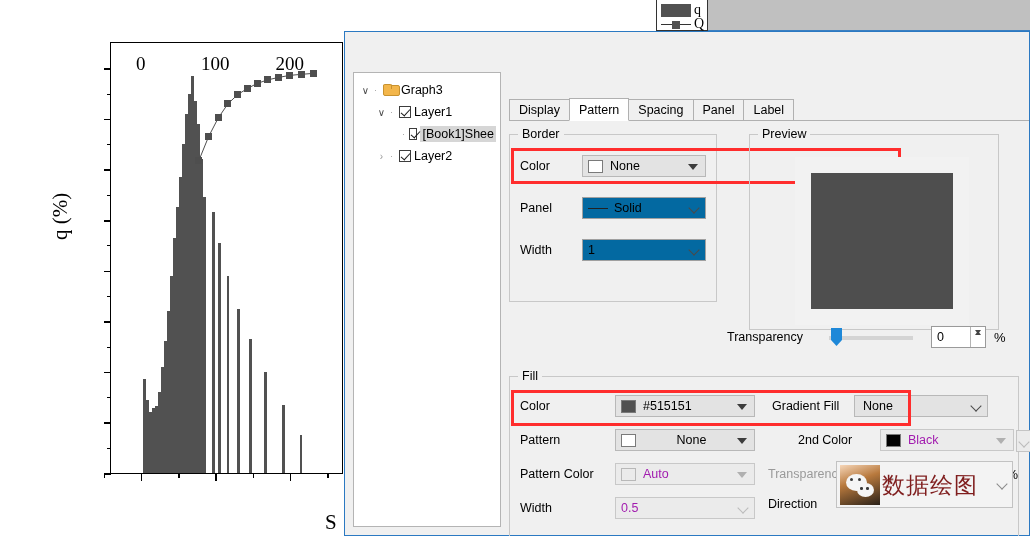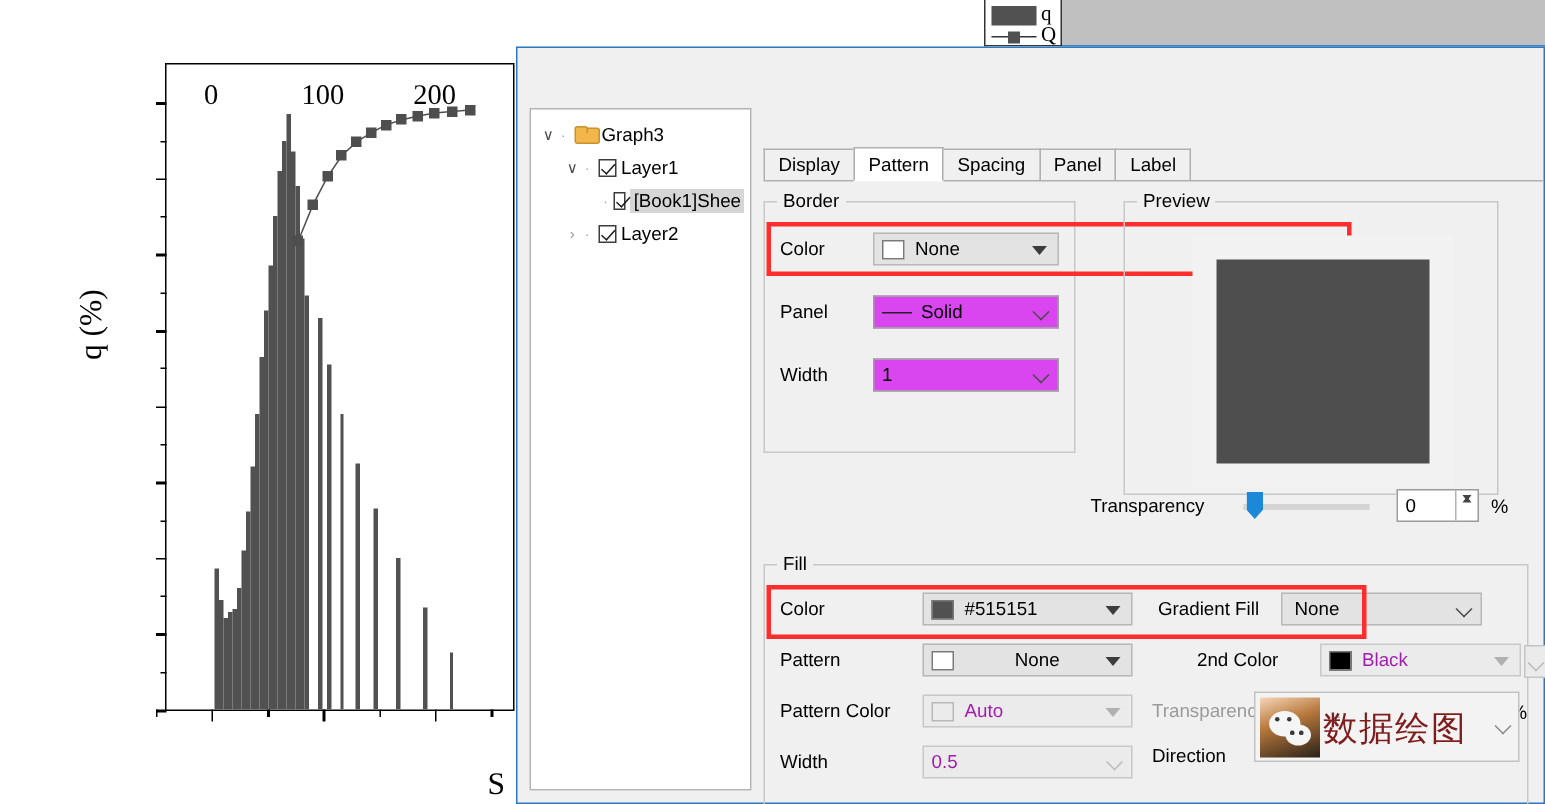--- a/index.html
+++ b/index.html
@@ -93,21 +93,21 @@
                 border-bottom:1px solid #fff; font-weight:normal; }
 
   .group { position:absolute; border:1px solid #c8c8c8; }
   .group > .glabel { position:absolute; left:8px; top:-8px; background:#f0f0f0;
                      padding:0 4px; font-size:12.5px; }
 
   .row { position:absolute; display:flex; align-items:center; }
   .rlabel { font-size:12.5px; color:#000; }
   .rlabel.dim { color:#9a9a9a; }
 
-  .combo { height:22px; border:1px solid #a0a0a0; background:#d946ef;
+  .combo { height:22px; border:1px solid #a0a0a0; background:#0369a1;
            display:flex; align-items:center; padding:0 0 0 5px; font-size:12.5px; position:relative; }
   .combo.flat { background:#e3e3e3; border:1px solid #b8b8b8; }
   .combo.dim { background:#ebebeb; color:#a21caf; border:1px solid #c8c8c8; }
   .combo .sw { width:15px; height:13px; border:1px solid #7a7a7a; margin-right:7px; }
   .combo .sw.none { background:#fff; }
   .combo .sw.dimsw { background:#ebebeb; border-color:#b8b8b8; }
   .combo .txt { flex:1; }
   .combo .arrow-solid { position:absolute; right:7px; top:8px; width:0;height:0;
         border-left:5px solid transparent;border-right:5px solid transparent;border-top:6px solid #3c3c3c; }
   .combo .arrow-solid.dimar { border-top-color:#b0b0b0; }

